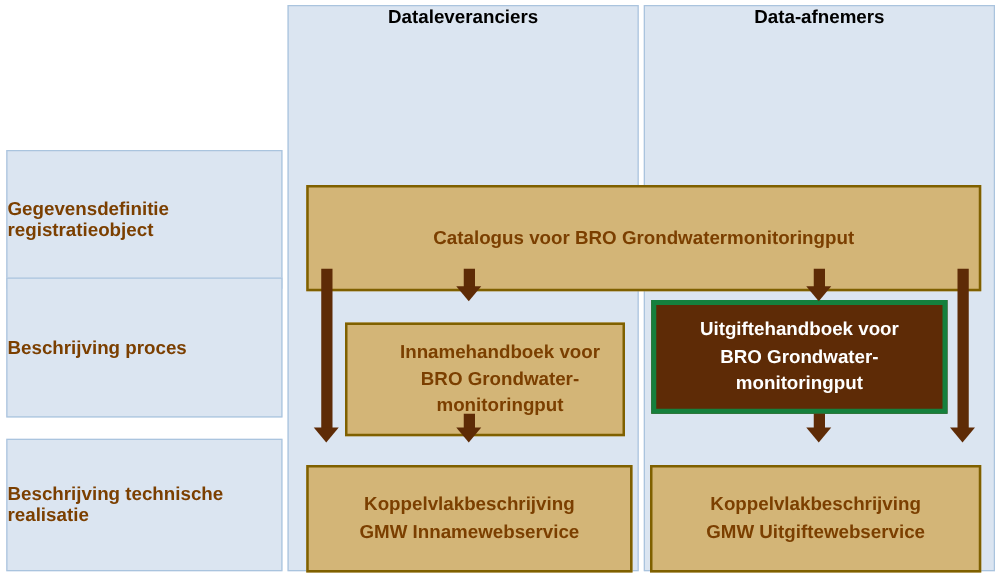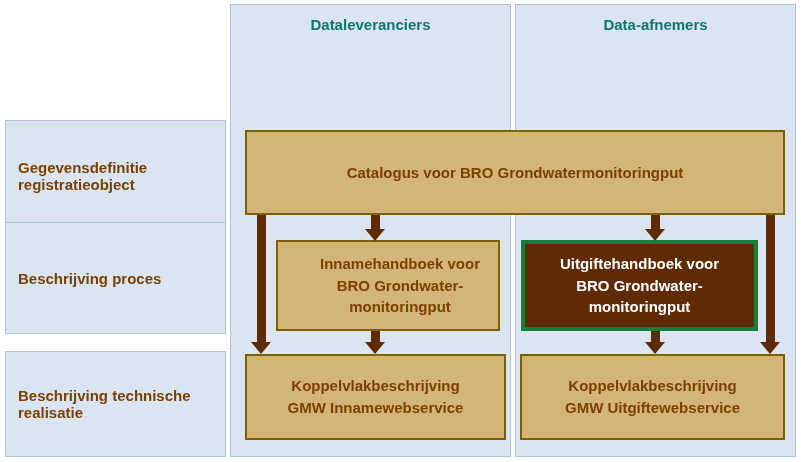--- a/index.html
+++ b/index.html
@@ -12,44 +12,44 @@
   }
   
   .col {
     position:absolute; top:4px; height:453px; width:281px;
     background:#dbe5f1; border:1px solid #aac4de;
     box-sizing:border-box;
   }
   .col1 { left:230px; }
   .col2 { left:515px; }
   .col-header {
-    margin-top:11px; text-align:center;
-    font-weight:bold; font-size:15px; color:#0f766e;
+    text-align:center;
+    font-weight:bold; font-size:15px; color:#000000;
   }
   
   .row-label {
     position:absolute; left:5px; width:221px;
     background:#dbe5f1; border:1px solid #aac4de;
     box-sizing:border-box;
     display:flex; align-items:center;
-    padding-left:12px; padding-right:6px;
+    padding-right:6px;
     font-weight:bold; font-size:15px; color:#7b3f00;
     white-space:pre-line;
   }
   .row1 { top:120px; height:111px; }
   .row2 { top:222px; height:112px; }
   .row3 { top:351px; height:106px; }
   
   .box {
     position:absolute; box-sizing:border-box;
     display:flex; align-items:center; justify-content:center;
     text-align:center; font-weight:bold; font-size:15px;
     white-space:pre-line; line-height:1.45;
   }
-  .tan  { background:#d3b577; border:2px solid #7f6000; color:#7b3f00; }
+  .tan  { background:#d3b577; border:2px solid #7f6000; color:#7b3f00;margin-top:18px; }
   .dark { background:#5e2b06; border:4px solid #15803d; color:#ffffff; }
   .catalog     { left:245px; top:130px; width:540px; height:85px; }
   .inname-hb   { left:276px; top:240px; width:224px; height:91px;padding-left:24px; }
   .uitgifte-hb { left:521px; top:240px; width:237px; height:91px; }
   .inname-kv   { left:245px; top:354px; width:261px; height:86px; }
   .uitgifte-kv { left:520px; top:354px; width:265px; height:86px; }
   
   .arrow {
     position:absolute; width:9px; background:#5e2b06;
   }

